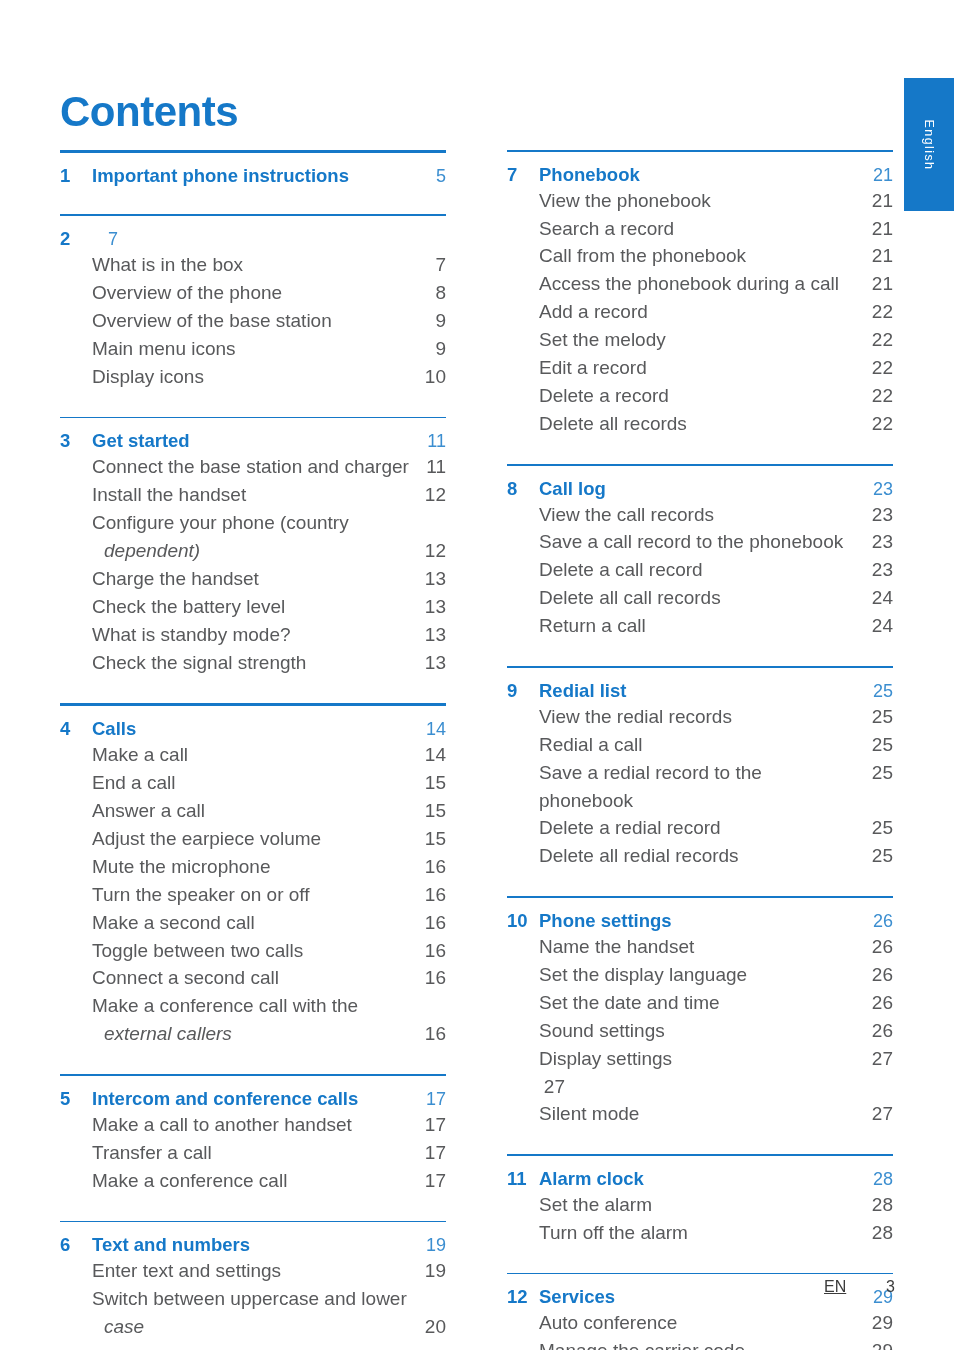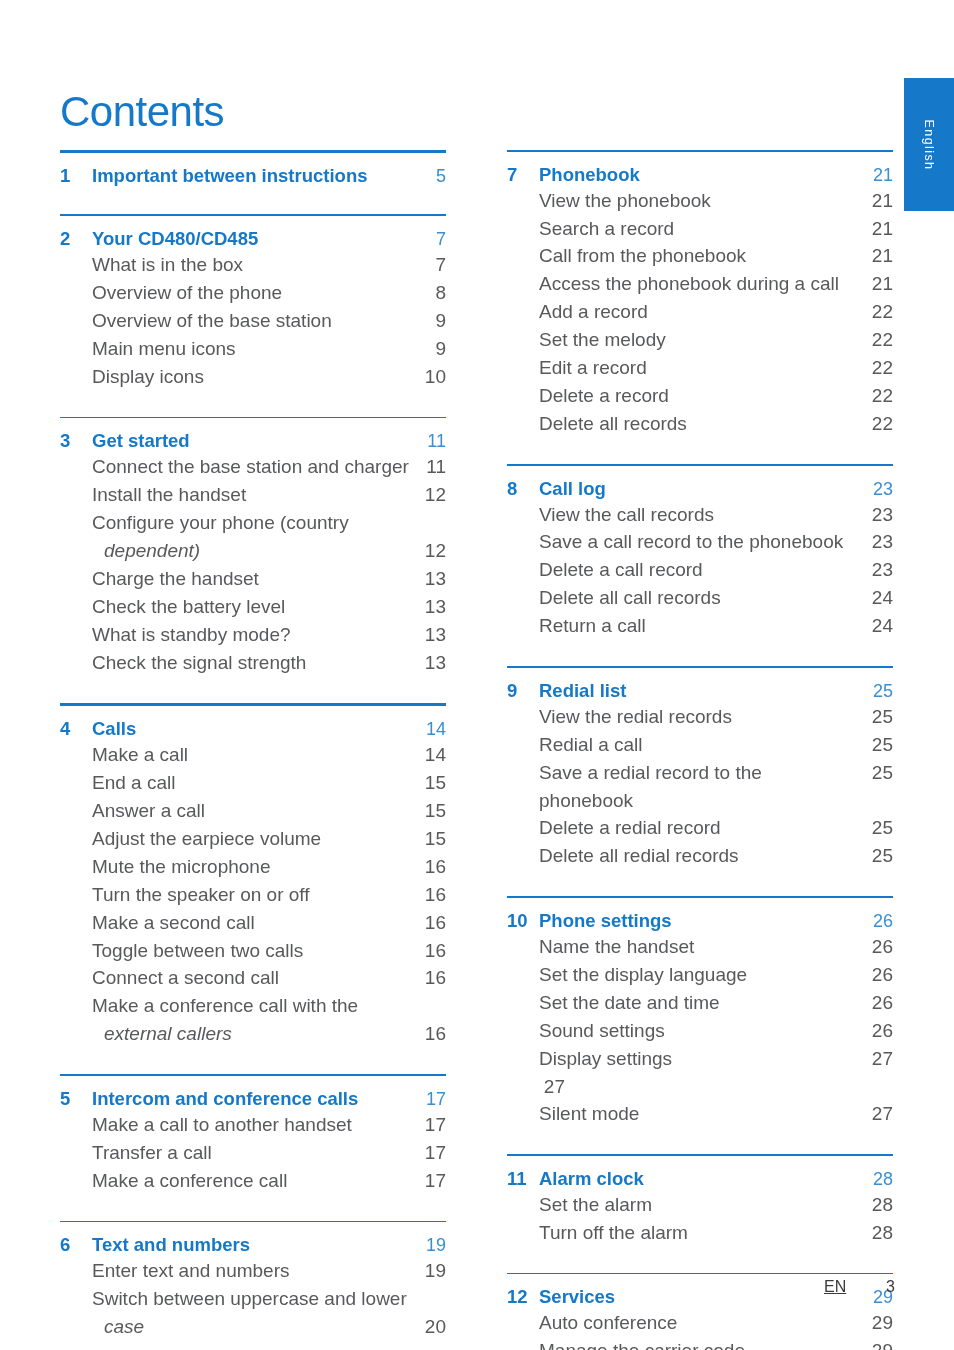--- a/index.html
+++ b/index.html
@@ -15,21 +15,21 @@
     color: #58595b;
     overflow: hidden;
   }
 
   
   .page-title {
     position: absolute;
     left: 60px;
     top: 63px;
     font-size: 42px;
-    font-weight: normal;
+    font-weight: bold;
     letter-spacing: -0.5px;
     color: #1578c8;
     line-height: 1;
   }
 
   
   .columns {
     position: absolute;
     left: 0;
     top: 150px;
@@ -145,30 +145,29 @@
 <body>
 
 <h1 class="page-title">Contents</h1>
 
 <div class="columns">
   <div class="col col-left" id="col-left">
       <div class="section">
         <div class="rule thick"></div>
         <div class="sec-head">
           <div class="sec-num">1</div>
-          <div class="sec-title">Important between instructions</div>
+          <div class="sec-title">Important phone instructions</div>
           <div class="sec-page">5</div>
         </div>
       </div>
       <div class="sec-gap"></div>
       <div class="section">
         <div class="rule"></div>
         <div class="sec-head">
           <div class="sec-num">2</div>
-          <div class="sec-title">Your CD480/CD485</div>
           <div class="sec-page">7</div>
         </div>
         <div class="entry">
           <div class="etxt">What is in the box</div>
           <div class="epage">7</div>
         </div>
         <div class="entry">
           <div class="etxt">Overview of the phone</div>
           <div class="epage">8</div>
         </div>
@@ -302,21 +301,21 @@
       </div>
       <div class="sec-gap"></div>
       <div class="section">
         <div class="rule"></div>
         <div class="sec-head">
           <div class="sec-num">6</div>
           <div class="sec-title">Text and numbers</div>
           <div class="sec-page">19</div>
         </div>
         <div class="entry">
-          <div class="etxt">Enter text and numbers</div>
+          <div class="etxt">Enter text and settings</div>
           <div class="epage">19</div>
         </div>
         <div class="entry">
           <div class="etxt">Switch between uppercase and lower</div>
           <div class="epage blank"></div>
         </div>
         <div class="entry wrap">
           <div class="etxt">case</div>
           <div class="epage">20</div>
         </div>

